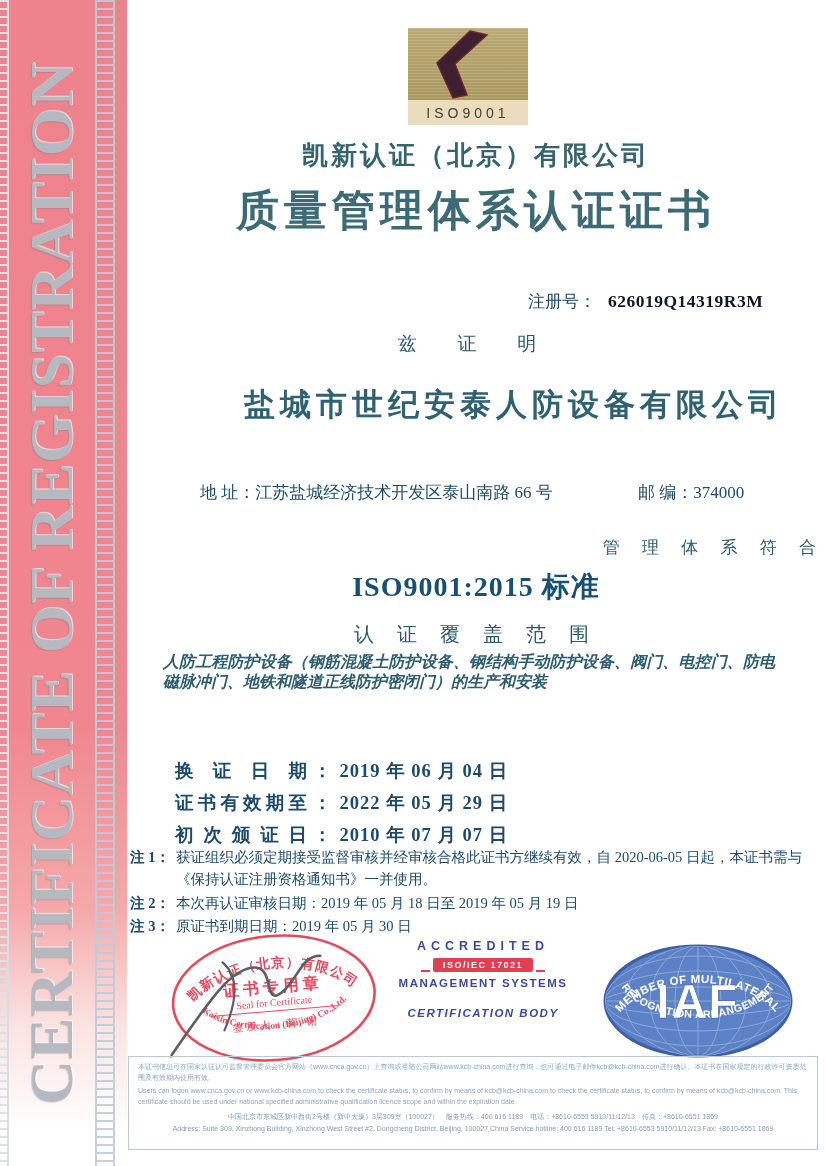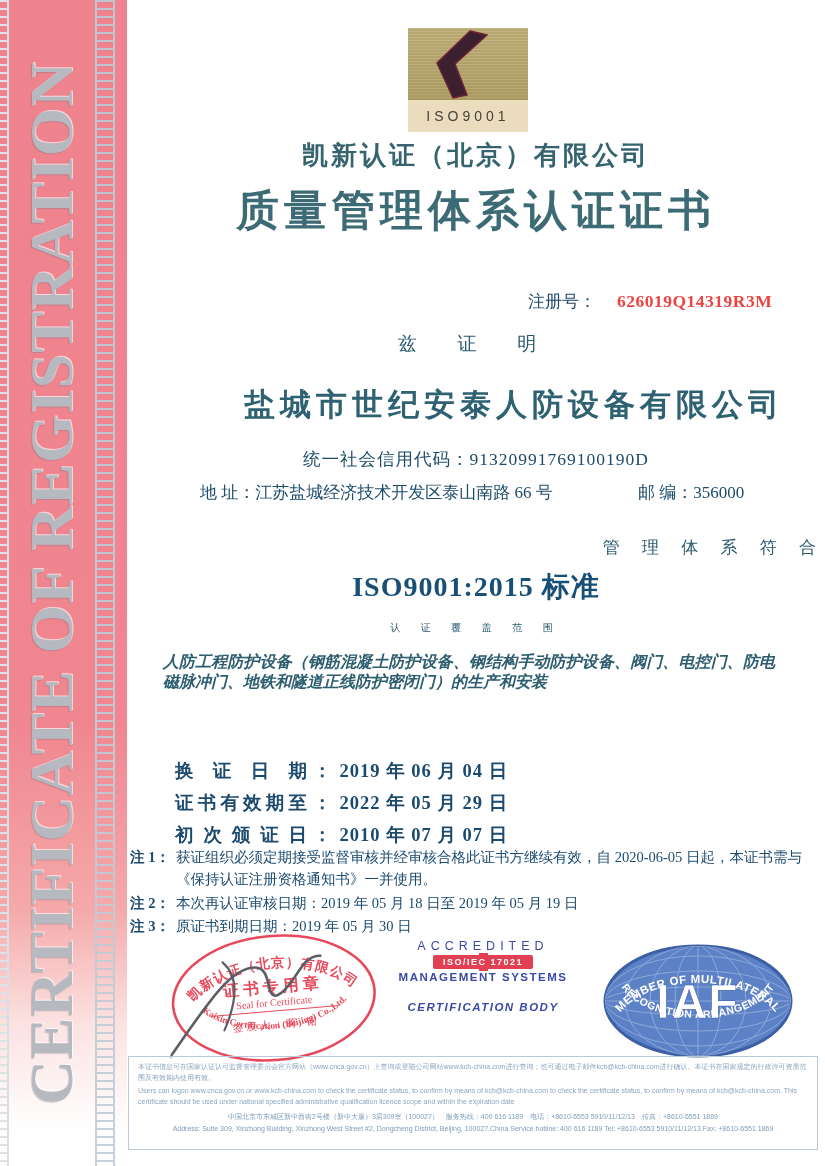--- a/index.html
+++ b/index.html
@@ -34,37 +34,37 @@
   
   .iso-logo{position:absolute;left:408px;top:28px;width:120px;}
   .iso-gold{
     height:72px;
     background:linear-gradient(#b9a972,#a9995f),
                repeating-linear-gradient(to bottom,rgba(255,255,255,.14) 0 1px,rgba(0,0,0,0) 1px 3px);
     background-blend-mode:overlay;
     display:flex;align-items:center;justify-content:center;
   }
   .iso-strip{
-    height:32px;background:#ecdcbe;display:flex;align-items:center;justify-content:center;
+    height:25px;background:#ecdcbe;display:flex;align-items:center;justify-content:center;
     font-family:"Liberation Sans",sans-serif;font-size:14px;letter-spacing:4px;color:#43433b;
   }
   
   .center{position:absolute;left:127px;width:698px;text-align:center;}
   .issuer-name{top:138px;font-size:26px;letter-spacing:3px;color:#35646e;font-weight:bold;}
   .cert-title{top:182px;font-size:43px;letter-spacing:5px;color:#3c6b75;font-weight:bold;}
   .reg-row{position:absolute;left:528px;top:290px;font-size:17px;color:#1c4668;}
-  .reg-row b{font-size:17.5px;color:#ef4444;letter-spacing:.5px;margin-left:21px;}
+  .reg-row b{font-size:17.5px;color:#0f172a;letter-spacing:.5px;margin-left:12px;}
   .certify-line{top:331px;font-size:19px;letter-spacing:18px;color:#2a5a6e;}
   .company-name{top:384px;font-size:31px;letter-spacing:5px;color:#2e6273;font-weight:bold;padding-left:38px;}
   .credit-code{top:447px;font-size:17.5px;letter-spacing:1px;color:#1d4c6a;}
   .addr-label{position:absolute;left:200px;top:481px;font-size:17px;color:#1d4c6a;}
   .post-label{position:absolute;left:638px;top:481px;font-size:17px;color:#1d4c6a;}
   .conform-line{top:536px;font-size:17px;letter-spacing:9px;color:#2a5a6e;text-align:right;}
   .standard-line{top:568px;font-size:28px;letter-spacing:1px;color:#174f76;font-weight:bold;}
-  .scope-head{top:621px;font-size:10px;letter-spacing:9px;color:#2a5a6e;}
+  .scope-head{top:621px;font-size:20px;letter-spacing:9px;color:#2a5a6e;}
   .scope-text{
     position:absolute;left:163px;top:652px;width:612px;
     font-size:16px;font-weight:bold;line-height:1.28;color:#2d5e6f;text-align:justify;font-style:italic;
   }
   
   .dates{position:absolute;left:175px;top:755px;font-size:18.5px;color:#1c4a6e;}
   .date-row{height:32px;line-height:32px;}
   .dlabel{display:inline-block;width:132px;text-align:justify;text-align-last:justify;font-weight:bold;}
   .dsep{margin:0 8px 0 6px;font-weight:bold;}
   .dval{font-weight:bold;letter-spacing:1px;}
@@ -74,28 +74,28 @@
   .nlabel{flex:0 0 46px;font-weight:bold;}
   .ntext{width:645px;}
   
   .seal{position:absolute;left:166px;top:930px;transform:rotate(-5deg);}
   .anab{
     position:absolute;left:398px;top:936px;width:170px;text-align:center;
     font-family:"Liberation Sans","DejaVu Sans",sans-serif;
   }
   .anab-name{position:relative;font-size:46px;line-height:44px;font-weight:bold;color:#3a49a5;letter-spacing:1px;}
   .torch{position:absolute;left:50%;top:-14px;transform:translateX(-50%);}
-  .anab-accredited{font-size:12.5px;letter-spacing:5px;color:#3a49a5;margin-top:3px;font-weight:normal;}
-  .anab-bandrow{display:flex;align-items:center;justify-content:center;flex-direction:column;}
+  .anab-accredited{font-size:12.5px;letter-spacing:5px;color:#3a49a5;margin-top:3px;font-weight:bold;}
+  .anab-bandrow{display:flex;align-items:flex-end;justify-content:center;margin-top:5px;}
   .anab-dash{width:9px;height:2px;background:#e23f52;margin:0 3px;}
   .anab-band{
     background:#e23f52;color:#ffffff;font-size:9px;letter-spacing:1.5px;
     padding:2px 10px;border-radius:2px;font-weight:bold;
   }
-  .anab-sub{font-size:11.5px;letter-spacing:1.5px;color:#3a49a5;font-weight:bold;}
+  .anab-sub{font-size:11.5px;letter-spacing:1.5px;color:#3a49a5;margin-top:5px;font-weight:bold;}
   .iaf{position:absolute;left:600px;top:942px;}
   
   .finebox{
     position:absolute;left:128px;top:1056px;width:690px;height:94px;
     border:1px solid #b7c9da;box-sizing:border-box;padding:5px 9px 0 9px;
     font-family:"Liberation Sans","DejaVu Sans",sans-serif;
     font-size:7px;line-height:1.55;color:#8aa5c1;
   }
   .fine-zh{margin-bottom:2px;}
   .fine-en{margin-bottom:4px;}
@@ -123,27 +123,26 @@
 
   <div class="center issuer-name">凯新认证（北京）有限公司</div>
   <div class="center cert-title">质量管理体系认证证书</div>
 
   <div class="reg-row">
     <span>注册号：</span><b>626019Q14319R3M</b>
   </div>
 
   <div class="center certify-line">兹 证 明</div>
   <div class="center company-name">盐城市世纪安泰人防设备有限公司</div>
-  <div class="center credit-code">统一社会信用代码：91320991769100190D</div>
 
   <div class="addr-label">
     <span>地 址：</span><span>江苏盐城经济技术开发区泰山南路 66 号</span>
   </div>
   <div class="post-label">
-    <span>邮 编：</span><span>356000</span>
+    <span>邮 编：</span><span>374000</span>
   </div>
 
   <div class="center conform-line">管 理 体 系 符 合</div>
   <div class="center standard-line">ISO9001:2015 标准</div>
   <div class="center scope-head">认 证 覆 盖 范 围</div>
   <div class="scope-text">人防工程防护设备（钢筋混凝土防护设备、钢结构手动防护设备、阀门、电控门、防电磁脉冲门、地铁和隧道正线防护密闭门）的生产和安装</div>
 
   <div class="dates">
     <div class="date-row">
       <span class="dlabel">换 证 日 期</span><span class="dsep">：</span><span class="dval">2019 年 06 月 04 日</span>

